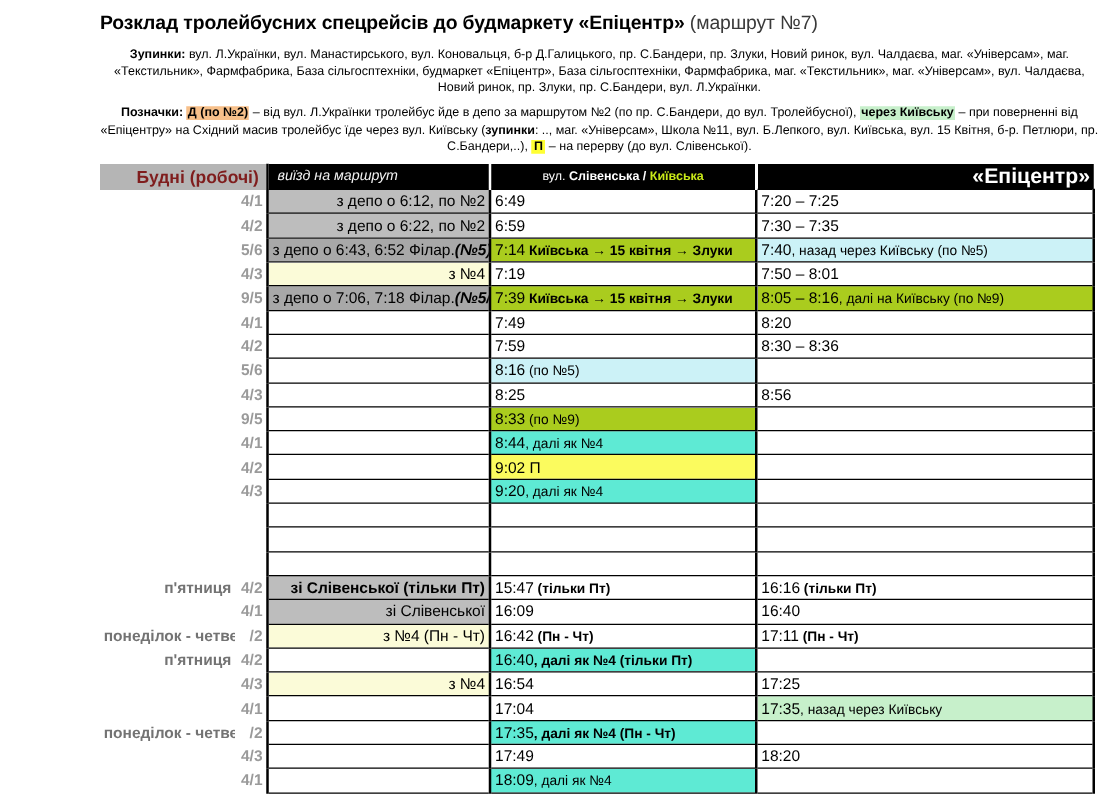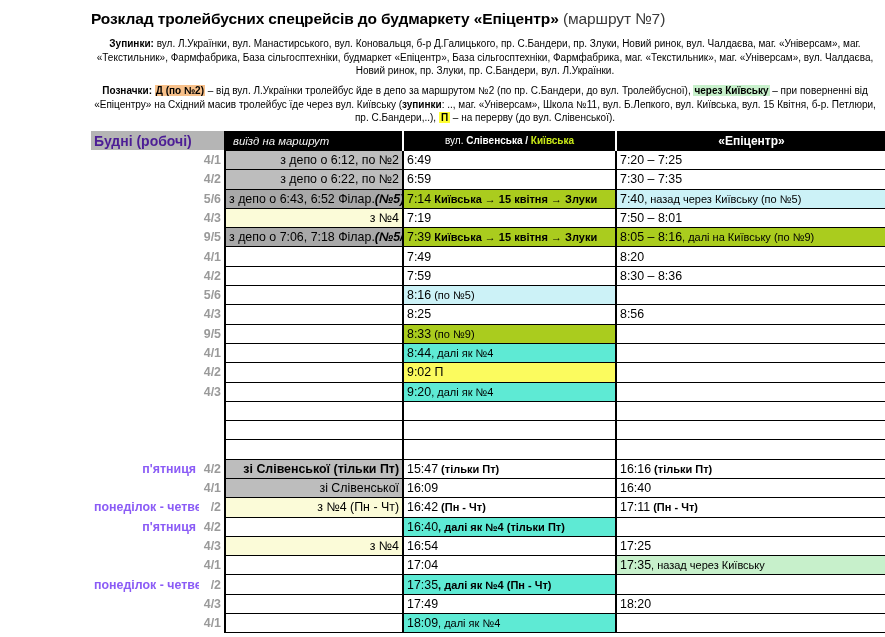--- a/index.html
+++ b/index.html
@@ -3,21 +3,21 @@
 <meta charset="utf-8">
 <style>
   html,body{margin:0;padding:0;}
   body{
     width:885px;height:637px;
     background:#ffffff;
     font-family:"Liberation Sans",sans-serif;
     color:#000;
     overflow:hidden;
   }
-  .page{position:relative;width:885px;height:637px;box-sizing:border-box;padding:6px 0 0 11px;}
+  .page{position:relative;width:885px;height:637px;box-sizing:border-box;padding:6px 0 0 0;}
 
   
   .doc-head{margin:0 6px 0 80px;}
   .title{
     font-size:15.5px;font-weight:bold;letter-spacing:-0.1px;
     line-height:1.25;margin:3px 0 9px 0;
   }
   .title .route{font-weight:normal;color:#3a3a3a;}
 
   .para{
@@ -49,43 +49,43 @@
   
   col.c-day{width:108px;}
   col.c-num{width:26px;}
   col.c-dep{width:178px;}
   col.c-sliv{width:213px;}
   col.c-epi{width:270px;}
 
   
   .hdr td{background:#000;color:#fff;font-weight:bold;}
   .hdr .h-budni{
-    background:#b5b5b5;color:#4c1d95;font-size:14px;font-weight:bold;
-    text-align:left;padding-right:6px;
+    background:#b5b5b5;color:#7f1d1d;font-size:14px;font-weight:bold;
+    text-align:right;padding-right:6px;
   }
   .hdr .h-dep{
     font-style:italic;font-weight:normal;font-size:11.4px;
     text-align:left;padding-left:7px;color:#f2f2f2;
     border-left:2px solid #000;
   }
   .hdr .h-sliv{
     text-align:center;font-size:10px;
     border-left:2px solid #fff;
   }
   .hdr .h-sliv .plain{font-weight:normal;}
   .hdr .h-sliv .ky{color:#c8e818;}
   .hdr .h-epi{
-    text-align:center;font-size:12px;
+    text-align:right;font-size:17px;
     border-left:2px solid #fff;
   }
 
   
   .day{
     text-align:right;font-size:11.4px;font-weight:bold;
-    color:#8b5cf6;border:none;background:transparent;
+    color:#737373;border:none;background:transparent;
     padding-right:5px;
   }
   .num{
     text-align:right;font-size:11.6px;color:#9a9a9a;
     border:none;background:transparent;padding-right:4px;font-weight:bold;
   }
   .dep{
     text-align:right;font-size:11.3px;
     border:1px solid #000;border-left:2px solid #000;margin-top:16px;
   }

